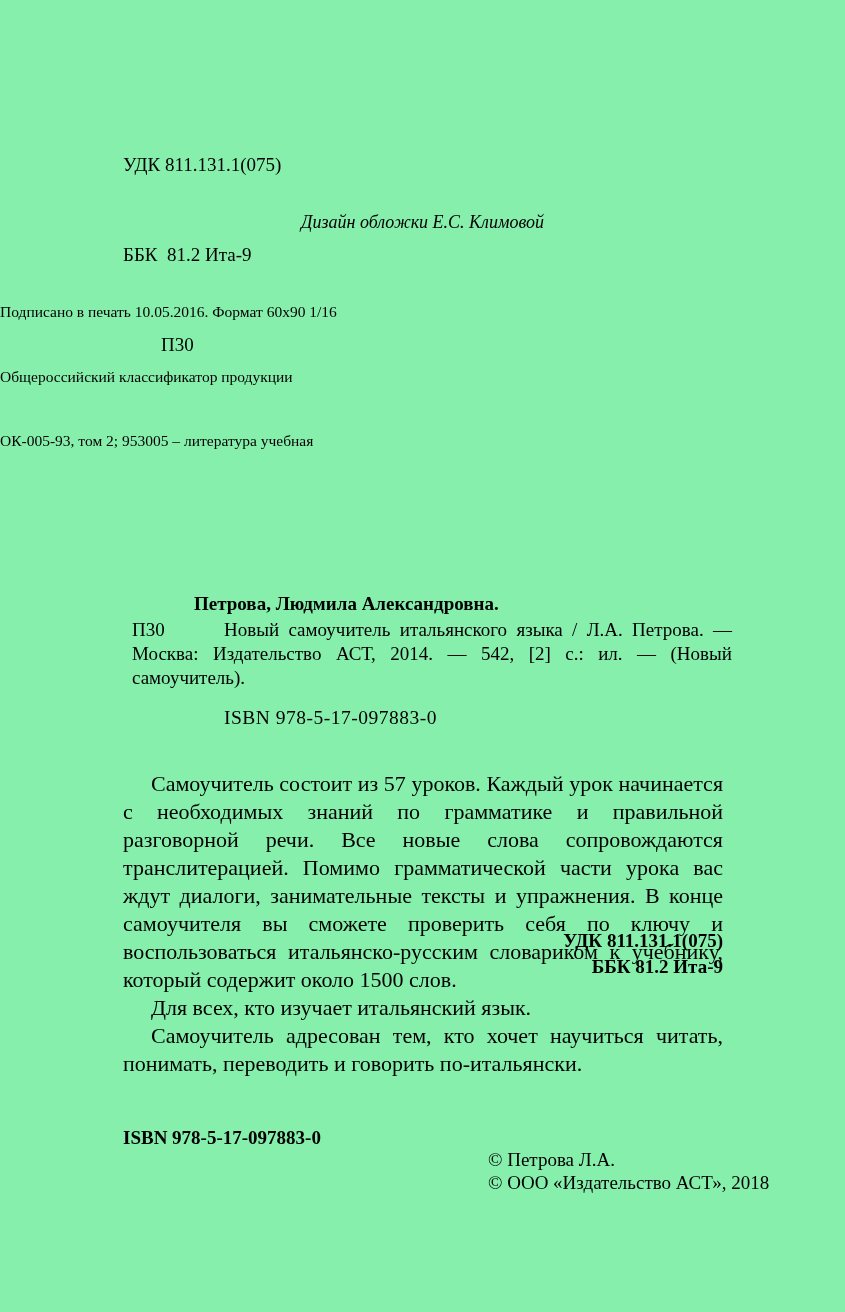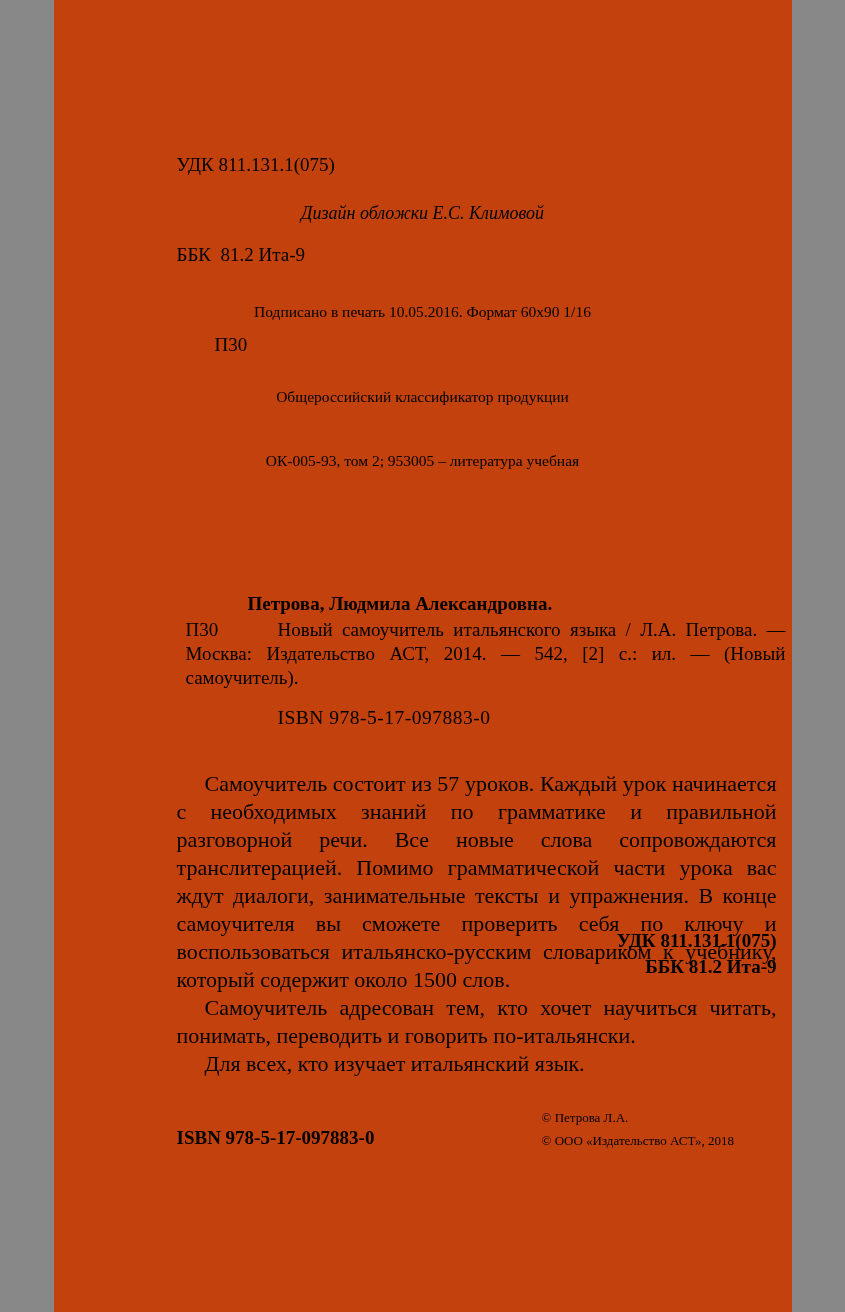--- a/index.html
+++ b/index.html
@@ -2,24 +2,24 @@
 <html><head>
 <meta charset="utf-8">
 <style>
   html, body {
     margin: 0;
     padding: 0;
     background: #888;
   }
   .page {
     position: relative;
-    width: 738px;
+    width: 845px;
     height: 1312px;
     margin: 0 auto;
-    background: #c2410c;
+    background: #86efac;
     font-family: "Liberation Serif", "DejaVu Serif", serif;
     color: #000000;
     overflow: hidden;
   }
 
   
   .top-codes {
     position: absolute;
     left: 123px;
     top: 90px;
@@ -28,40 +28,40 @@
     white-space: pre-wrap;
   }
   .top-codes .p30 {
     margin-left: 38px;
   }
 
   
   .design-credit {
     position: absolute;
     left: 0;
-    top: 203px;
+    top: 212px;
     width: 100%;
     text-align: center;
     font-style: italic;
     font-size: 18px;
   }
 
   
   .print-info {
     position: absolute;
     left: 0;
     top: 258px;
     width: 100%;
-    text-align: center;
+    text-align: left;
     font-size: 15.5px;
     line-height: 21.5px;
     white-space: pre-wrap;
   }
   .print-info .classifier {
-    margin-top: 20px;
+    margin-top: 0;
   }
 
   
   .cip {
     position: absolute;
     left: 132px;
     top: 592px;
     width: 600px;
     font-size: 19px;
     line-height: 24px;
@@ -122,22 +122,22 @@
   .footer-isbn {
     position: absolute;
     left: 123px;
     top: 1127px;
     font-weight: bold;
     font-size: 19px;
   }
   .footer-copyright {
     position: absolute;
     left: 488px;
-    top: 1106px;
-    font-size: 13px;
+    top: 1148px;
+    font-size: 19px;
     line-height: 23px;
   }
 </style>
 </head>
 <body>
 
 <div class="page">
 
   <div class="top-codes">
     <div>УДК 811.131.1(075)</div>
@@ -157,22 +157,22 @@
     <div class="author">Петрова, Людмила Александровна.</div>
     <div class="entry-wrap">
       <span class="code">П30</span>
       <p class="entry">Новый самоучитель итальянского языка / Л.А. Петрова. — Москва: Издательство АСТ, 2014. — 542, [2] с.: ил. — (Новый самоучитель).</p>
     </div>
     <div class="isbn">ISBN 978-5-17-097883-0</div>
   </div>
 
   <div class="annotation">
     <p>Самоучитель состоит из 57 уроков. Каждый урок начинается с необходимых знаний по грамматике и правильной разговорной речи. Все новые слова сопровождаются транслитерацией. Помимо грамматической части урока вас ждут диалоги, занимательные тексты и упражнения. В конце самоучителя вы сможете проверить себя по ключу и воспользоваться итальянско-русским словариком к учебнику, который содержит около 1500 слов.</p>
+    <p>Для всех, кто изучает итальянский язык.</p>
     <p>Самоучитель адресован тем, кто хочет научиться читать, понимать, переводить и говорить по-итальянски.</p>
-    <p>Для всех, кто изучает итальянский язык.</p>
   </div>
 
   <div class="codes-right">
     <div>УДК 811.131.1(075)</div>
     <div>ББК 81.2 Ита-9</div>
   </div>
 
   <div class="footer-isbn">ISBN 978-5-17-097883-0</div>
 
   <div class="footer-copyright">

